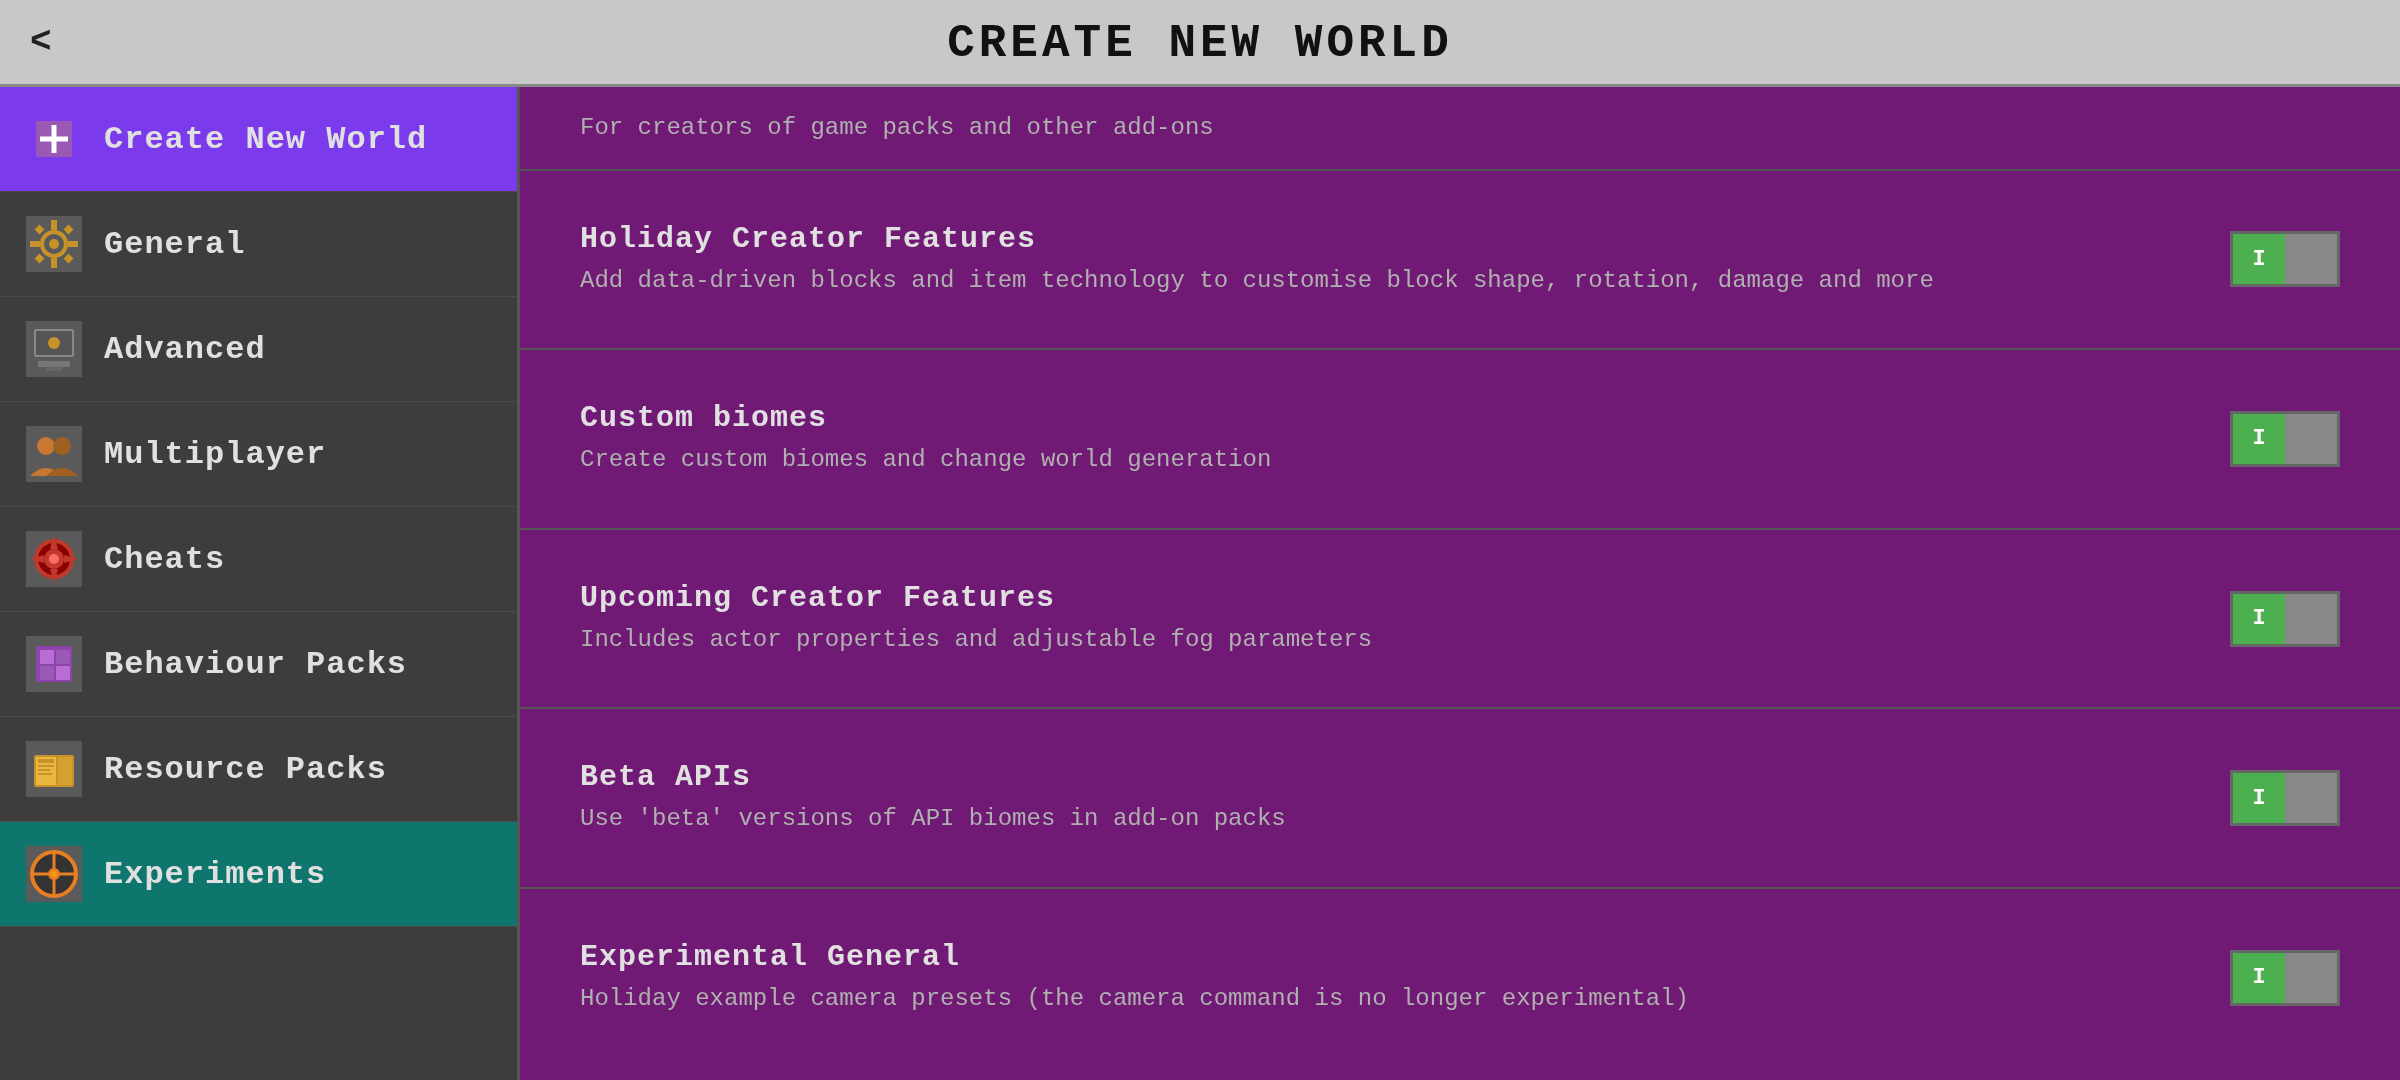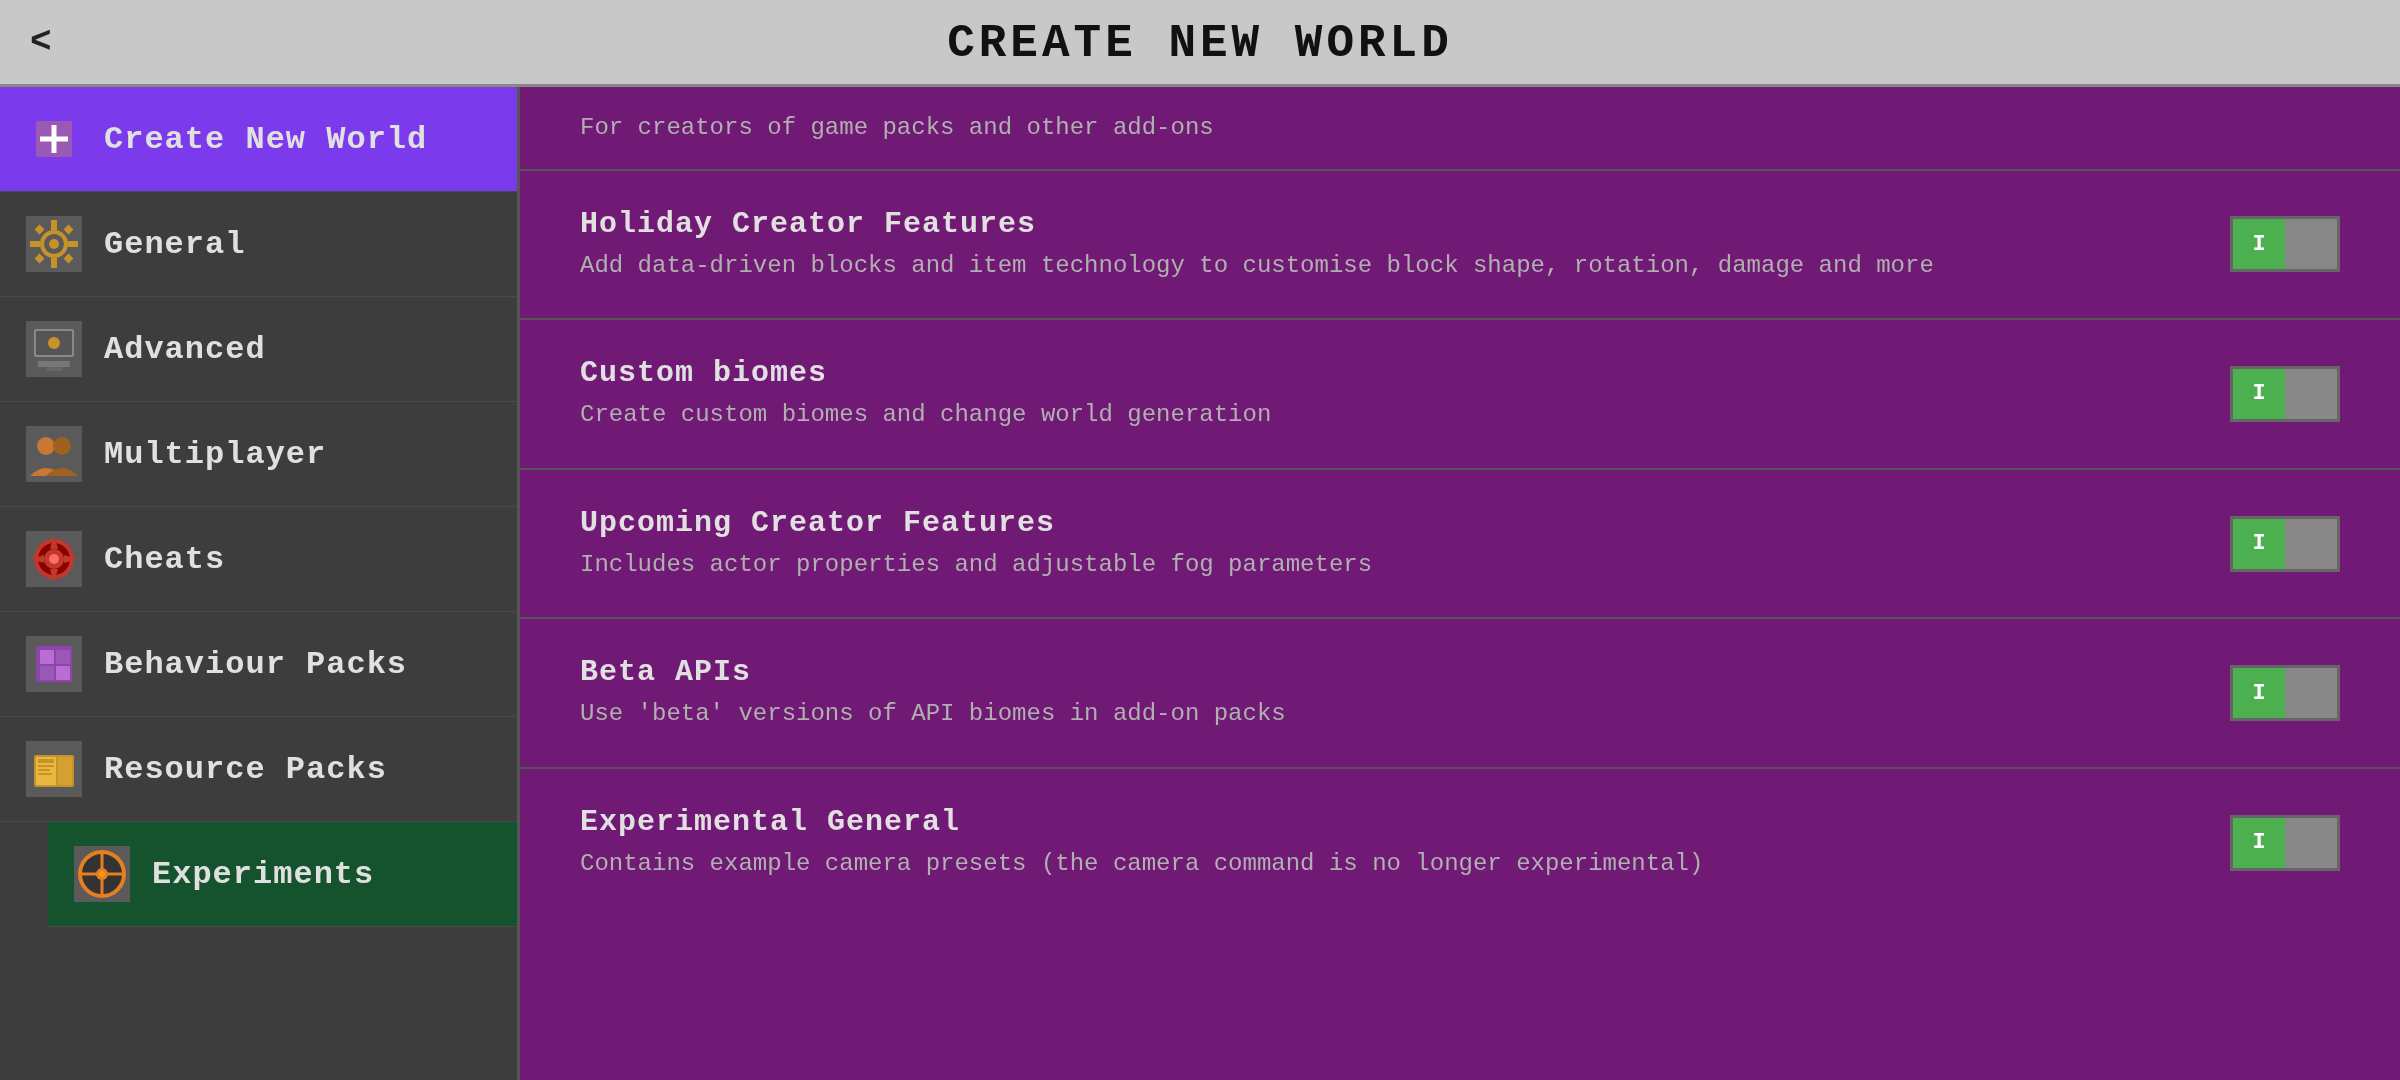--- a/index.html
+++ b/index.html
@@ -75,22 +75,21 @@
       cursor: pointer;
       border-bottom: 1px solid #4a4a4a;
       gap: 20px;
     }
 
     .sidebar-item.active {
       background: #7c3aed;
     }
 
     .sidebar-item.selected-experiments {
-      background: #14532d;
-      margin-left: 48px;
+      background: #0f766e;
     }
 
     .sidebar-icon {
       width: 60px;
       height: 60px;
       flex-shrink: 0;
       display: flex;
       align-items: center;
       justify-content: center;
       font-size: 36px;
@@ -108,21 +107,21 @@
     .content-panel {
       flex: 1;
       background: #701a75;
       overflow-y: auto;
       padding: 0;
     }
 
     .setting-row {
       display: flex;
       align-items: center;
-      padding: 36px 60px;
+      padding: 51px 60px;
       border-bottom: 2px solid #555;
       gap: 30px;
     }
 
     .setting-row:last-child {
       border-bottom: none;
     }
 
     .setting-info {
       flex: 1;
@@ -401,21 +400,21 @@
               </div>
               <div class="toggle-off"></div>
             </div>
           </div>
         </div>
       </div>
 
       <div class="setting-row">
         <div class="setting-info">
           <div class="setting-title">Experimental General</div>
-          <div class="setting-desc">Contains example camera presets (the camera command is no longer experimental)</div>
+          <div class="setting-desc">Holiday example camera presets (the camera command is no longer experimental)</div>
         </div>
         <div class="toggle-container">
           <div class="toggle">
             <div class="toggle-track">
               <div class="toggle-on">
                 <span class="toggle-on-text">I</span>
               </div>
               <div class="toggle-off"></div>
             </div>
           </div>

